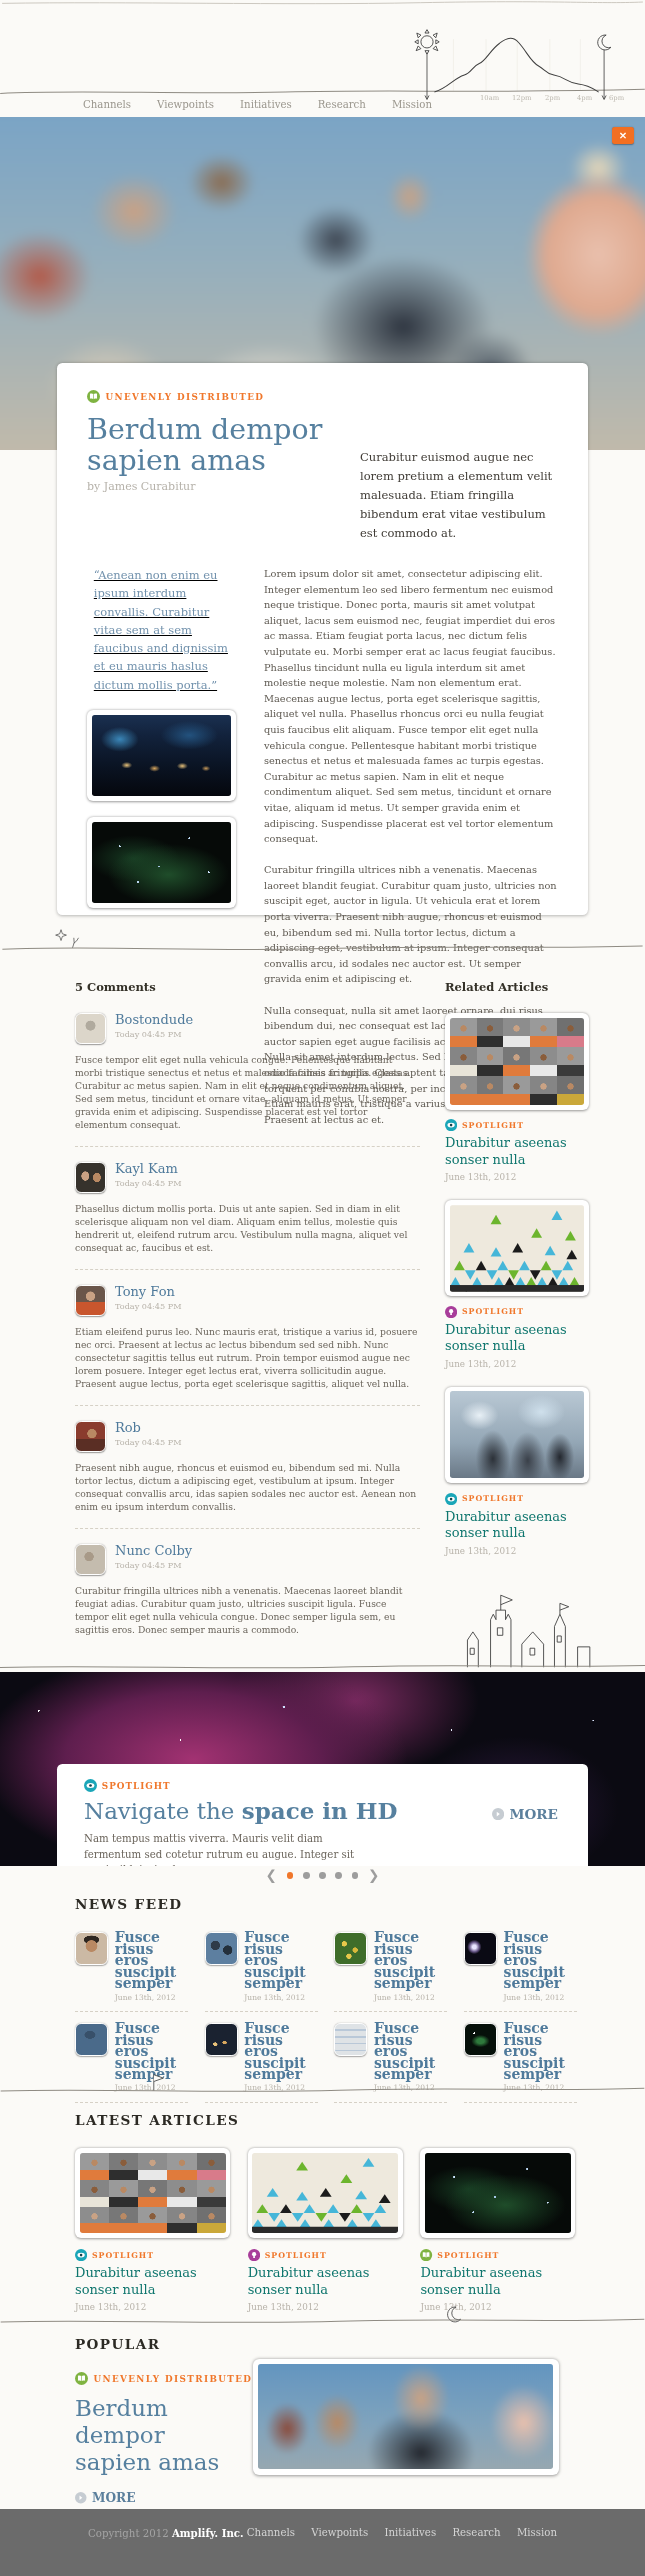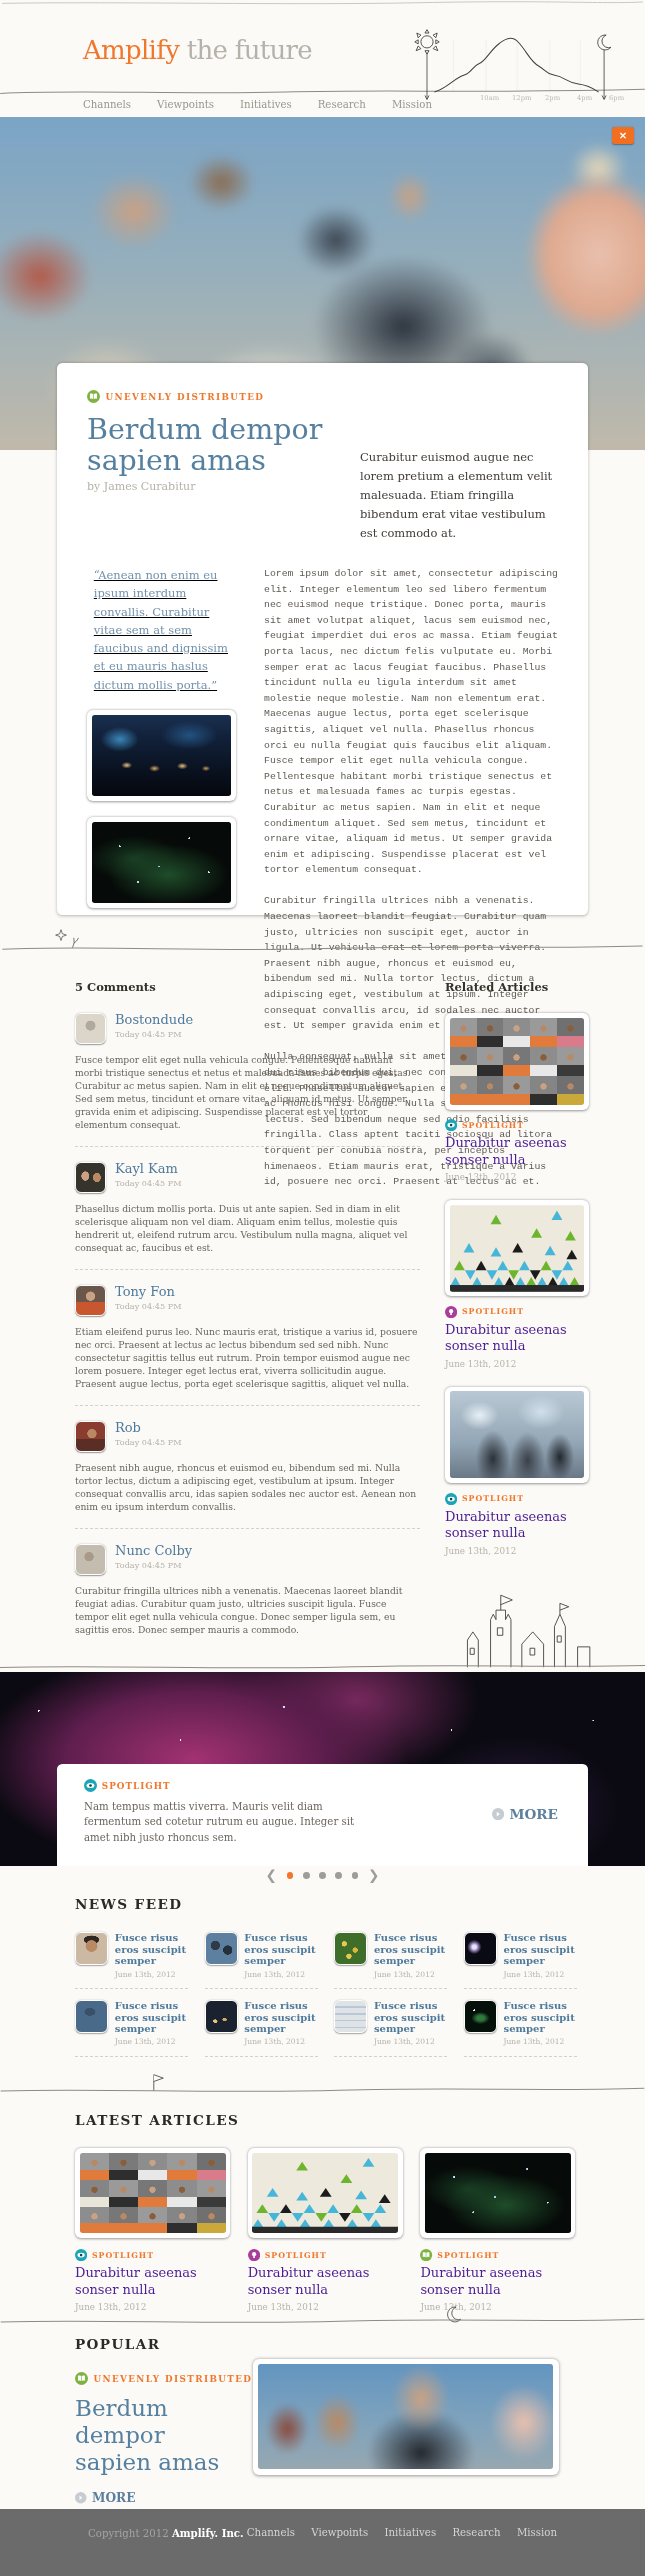--- a/index.html
+++ b/index.html
@@ -63,21 +63,21 @@
   .thumb-galaxy{background:
       radial-gradient(1.4px 1.4px at 20% 30%, #cfe6ff 0 60%, rgba(255,255,255,0) 70%),
       radial-gradient(1.4px 1.4px at 70% 20%, #bcd8f2 0 60%, rgba(255,255,255,0) 70%),
       radial-gradient(1.4px 1.4px at 48% 55%, #a8c8e8 0 60%, rgba(255,255,255,0) 70%),
       radial-gradient(1.4px 1.4px at 84% 62%, #cfe6ff 0 60%, rgba(255,255,255,0) 70%),
       radial-gradient(1.4px 1.4px at 33% 74%, #bcd8f2 0 60%, rgba(255,255,255,0) 70%),
       radial-gradient(81px 41px at 55% 65%, #1f4d2a 0%, rgba(31,77,42,0) 75%),
       radial-gradient(61px 31px at 30% 45%, #173a22 0%, rgba(23,58,34,0) 75%),
       #060a08;}
   .paras{flex:1;font-size:9.8px;line-height:15.6px;color:#5f5a52;}
-  .paras p{margin:0 0 15.6px 0;font-family:Liberation Mono, monospace;}
+  .paras p{margin:0 0 15.6px 0;}
 
   
   .comments{position:absolute;left:75px;top:980px;width:345px;}
   .sec-h{font-size:11.5px;font-weight:bold;color:#343128;margin:0 0 19px 0;}
   .comment{margin-bottom:0;}
   .c-head{display:flex;gap:9.5px;}
   .avatar{width:28.5px;height:28.5px;border-radius:6.1px;box-shadow:0 0.7px 1.4px rgba(0,0,0,.4);border:1.4px solid #fff;flex:none;}
   .av1{background:radial-gradient(9.5px 9.5px at 50% 40%,#b0aa9e 0 50%,rgba(0,0,0,0) 55%),#dcd6ca;}
   .av2{background:radial-gradient(6.8px 8.1px at 32% 45%,#caa183 0 55%,rgba(0,0,0,0) 60%),radial-gradient(6.8px 8.1px at 72% 50%,#b98963 0 55%,rgba(0,0,0,0) 60%),#36322c;}
   .av3{background:radial-gradient(8.1px 8.1px at 50% 35%,#c9a284 0 55%,rgba(0,0,0,0) 60%),linear-gradient(180deg,#6a564a 0 55%,#c8562e 55%),#6a564a;}
@@ -88,21 +88,21 @@
   .c-text{font-size:9.2px;line-height:13px;color:#6b655c;margin-top:9.5px;}
   .c-sep{border:none;border-top:0.7px dashed #d6d1c6;margin:15px 0;}
 
   
   .related{position:absolute;left:445px;top:980px;width:144px;}
   .rel-frame{background:#fff;border-radius:6.1px;box-shadow:0 0.7px 2.7px rgba(0,0,0,.4);padding:4.8px;margin-bottom:9.5px;}
   .rel-img{width:134px;height:87px;border-radius:2.7px;overflow:hidden;}
   .rel-meta{margin-bottom:17.7px;}
   .spot-row{display:flex;align-items:center;gap:4.8px;}
   .spot-label{color:#f0772b;font-size:7.8px;font-weight:bold;letter-spacing:1px;}
-  .rel-title{color:#4c1d95;font-size:13px;line-height:16.3px;margin-top:4.1px;}
+  .rel-title{color:#0f766e;font-size:13px;line-height:16.3px;margin-top:4.1px;}
   .rel-date{color:#b8b3aa;font-size:8.8px;margin-top:4.1px;}
 
   .pgrid{width:100%;height:100%;display:grid;grid-template-columns:repeat(5,1fr);grid-template-rows:repeat(3,1fr);}
   .pc{background:radial-gradient(6.1px 6.1px at 50% 36%, var(--sk) 0 48%, rgba(0,0,0,0) 55%),
        linear-gradient(180deg, var(--wl) 0 62%, var(--sh) 62%);}
   .expo{background:
       radial-gradient(27px 20.4px at 22% 28%, #e8f0f6 0%, rgba(232,240,246,0) 70%),
       radial-gradient(34px 24.4px at 68% 24%, #cfe0ec 0%, rgba(207,224,236,0) 70%),
       radial-gradient(24.4px 41px at 32% 78%, #2c3138 0%, rgba(44,49,56,0) 70%),
       radial-gradient(24.4px 41px at 58% 80%, #3a4049 0%, rgba(58,64,73,0) 70%),
@@ -139,21 +139,21 @@
   .dot{width:6.8px;height:6.8px;border-radius:50%;background:#9d9d9d;cursor:pointer;}
   .dot.active{background:#f0772b;}
   .car-arrow{color:#9d9d9d;font-size:13.6px;line-height:9.5px;cursor:pointer;font-family:"DejaVu Sans",sans-serif;}
 
   
   .newsfeed{position:absolute;left:75px;top:1896px;width:502px;}
   .big-h{font-size:13.6px;font-weight:bold;color:#2c2a24;letter-spacing:1.4px;margin:0 0 20.4px 0;}
   .nf-grid{display:grid;grid-template-columns:repeat(4,1fr);column-gap:16.3px;row-gap:0;}
   .nf-item{padding-bottom:9.5px;border-bottom:0.7px dashed #d6d1c6;margin-bottom:11px;display:flex;gap:6.8px;}
   .nf-thumb{width:31px;height:31px;border-radius:6.1px;border:1.4px solid #fff;box-shadow:0 0.7px 1.4px rgba(0,0,0,.35);flex:none;}
-  .nf-title{color:#4f7a9b;font-size:10px;line-height:11.5px;font-weight:bold;}
+  .nf-title{color:#4f7a9b;font-size:14px;line-height:11.5px;font-weight:bold;}
   .nf-date{color:#b8b3aa;font-size:7.5px;margin-top:2.7px;}
   .t1{background:radial-gradient(11px 11px at 50% 42%,#b98963 0 50%,rgba(0,0,0,0) 56%),radial-gradient(12.2px 6.8px at 50% 22%,#2e2620 0 60%,rgba(0,0,0,0) 65%),#cbb9a4;}
   .t2{background:radial-gradient(8.1px 8.1px at 30% 40%,#2e3a48 0 55%,rgba(0,0,0,0) 60%),radial-gradient(8.1px 8.1px at 70% 55%,#24303c 0 55%,rgba(0,0,0,0) 60%),#5d7fa0;}
   .t3{background:radial-gradient(4.1px 4.1px at 30% 35%,#e8c84a 0 60%,rgba(0,0,0,0) 70%),radial-gradient(4.1px 4.1px at 65% 55%,#d8b83a 0 60%,rgba(0,0,0,0) 70%),radial-gradient(4.1px 4.1px at 45% 75%,#e8c84a 0 60%,rgba(0,0,0,0) 70%),#3f6d2a;}
   .t4{background:radial-gradient(9.5px 9.5px at 30% 45%,#e8e4ff 0 20%,#6a5a8a 50%,rgba(0,0,0,0) 75%),#0a0a14;}
   .t5{background:radial-gradient(9.5px 6.8px at 45% 35%,#38506a 0 55%,rgba(0,0,0,0) 60%),#4a6a8a;}
   .t6{background:radial-gradient(3.4px 2.7px at 30% 65%,#e8c27a 0 60%,rgba(0,0,0,0) 70%),radial-gradient(3.4px 2.7px at 60% 60%,#d8a75e 0 60%,rgba(0,0,0,0) 70%),#1a2230;}
   .t7{background:repeating-linear-gradient(180deg,#dfe3e6 0 5.4px,#b9c8d8 5.4px 6.8px),#dfe3e6;}
   .t8{background:radial-gradient(12.2px 8.1px at 50% 55%,#2e7a3c 0 30%,rgba(0,0,0,0) 75%),radial-gradient(1.4px 1.4px at 30% 30%,#fff 0 60%,rgba(0,0,0,0) 70%),#06100a;}
 
@@ -189,21 +189,20 @@
 </style>
 </head>
 <body>
 
 <div id="page">
 
   <svg class="abs" style="left:0;top:0;" width="645" height="8.1" viewBox="0 0 950 12">
     <path d="M0 5 C 180 2, 420 8, 620 4 S 880 6, 950 3" stroke="#c9c5bc" stroke-width="1.4" fill="none"></path>
   </svg>
 
-  <div class="logo"><span class="accent">Amplify</span><span class="rest"> the future</span></div>
 
   <svg class="abs" style="left:0;top:12.2px;" width="645" height="95" viewBox="0 0 950 140">
 
     <g stroke="#edebe4" stroke-width="1">
       <line x1="668" y1="40" x2="668" y2="116"></line>
         <line x1="716" y1="40" x2="716" y2="116"></line>
       <line x1="762" y1="40" x2="762" y2="116"></line>
         <line x1="810" y1="40" x2="810" y2="116"></line>
       <line x1="855" y1="40" x2="855" y2="116"></line>
     </g>
@@ -495,20 +494,21 @@
     <div class="neb-art"></div>
     <div class="spot-card">
       <div class="spot-row">
         <svg width="13" height="13" viewBox="0 0 18 18">
             <circle cx="9" cy="9" r="9" fill="#1ba6b8"></circle>
             <ellipse cx="9" cy="9" rx="5.4" ry="3.5" fill="#fff"></ellipse>
             <circle cx="9" cy="9" r="1.9" fill="#12424a"></circle>
           </svg>
         <span class="spot-label" style="font-size:8.8px;">SPOTLIGHT</span>
       </div>
+      <div class="spot-title"><span>Navigate the </span><b>space in HD</b></div>
       <div class="spot-text">Nam tempus mattis viverra. Mauris velit diam fermentum sed cotetur rutrum eu augue. Integer sit amet nibh justo rhoncus sem.</div>
       <div class="more-link">
         <svg width="12.2" height="12.2" viewBox="0 0 18 18">
             <circle cx="9" cy="9" r="9" fill="#c6ccd2"></circle>
             <path d="M7 5.4 L11.5 9 L7 12.6 Z" fill="#fff"></path>
           </svg>
         <span>MORE</span>
       </div>
     </div>
   </div>

